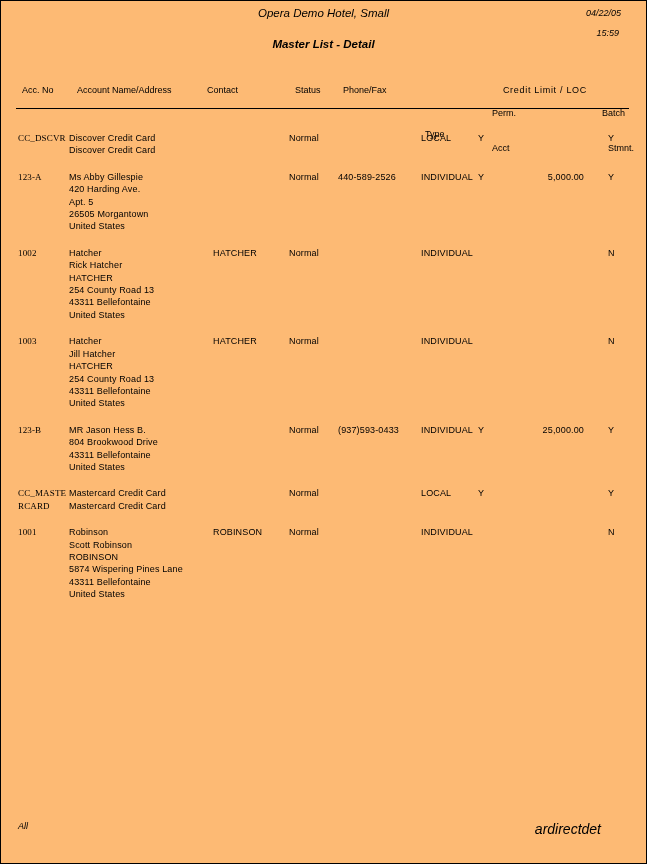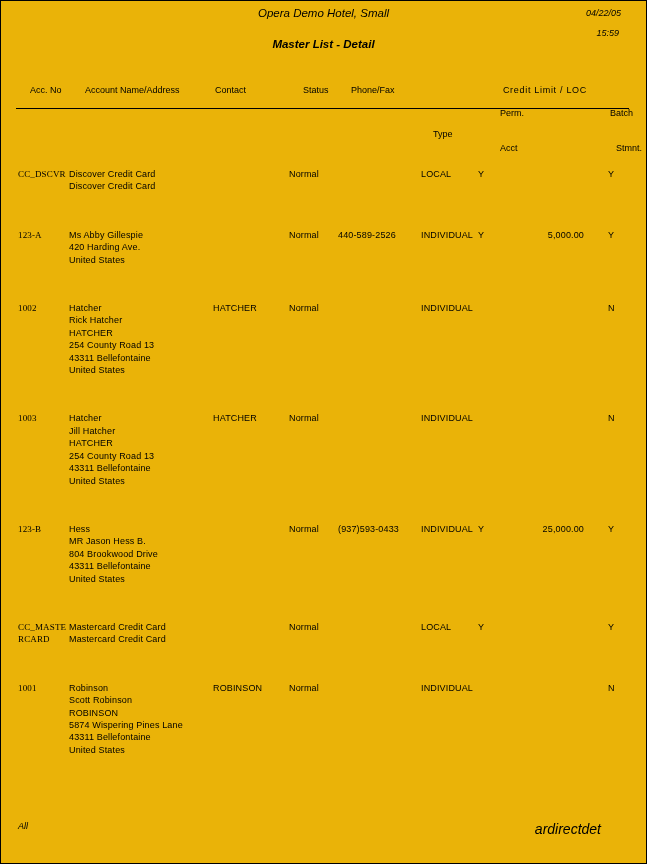--- a/index.html
+++ b/index.html
@@ -1,21 +1,21 @@
 <!DOCTYPE html>
 <html><head>
 <meta charset="utf-8">
 <style>
   * { margin: 0; padding: 0; box-sizing: border-box; }
   html, body { background: #ffffff; }
   .page {
     position: relative;
     width: 647px;
     height: 864px;
-    background: #eab308;
+    background: #fdba74;
     border: 1px solid #000000;
     font-family: "Liberation Sans", sans-serif;
     color: #000000;
     overflow: hidden;
   }
   .hotel-name {
     position: absolute; top: 6px; left: 0; right: 0;
     text-align: center; font-size: 11.5px; font-style: italic;
   }
   .report-date {
@@ -23,40 +23,40 @@
     font-size: 9px; font-style: italic;
   }
   .report-time {
     position: absolute; top: 27px; right: 27px;
     font-size: 9px; font-style: italic;
   }
   .report-title {
     position: absolute; top: 37px; left: 0; right: 0;
     text-align: center; font-size: 11.5px; font-weight: bold; font-style: italic;
   }
-  .col-headers { position: absolute; top: 84px; left: 12px; right: 0; height: 24px; font-size: 9px; }
+  .col-headers { position: absolute; top: 84px; left: 4px; right: 0; height: 24px; font-size: 9px; }
   .col-headers .h { position: absolute; top: 0; line-height: 11.5px; white-space: pre; }
   .h-acc     { left: 17px; }
   .h-name    { left: 72px; }
   .h-contact { left: 202px; }
   .h-status  { left: 290px; }
   .h-phone   { left: 338px; }
   .h-type    { left: 420px; margin-top: 44px; }
   .h-perm    { left: 487px; }
   .h-credit  { right: 59px; text-align: right; letter-spacing: 0.7px; }
   .h-batch   { left: 597px; }
   .h-batch .l2 { padding-left: 6px; }
   .rule {
     position: absolute; top: 107px; left: 15px; width: 613px;
     border-top: 1.2px solid #000000;
   }
   .rows { position: absolute; top: 131px; left: 0; right: 0; font-size: 9px; letter-spacing: 0.15px; }
   .row { position: relative; margin-bottom: 14px; }
   .cell { position: absolute; top: 0; line-height: 12.4px; white-space: pre; }
-  .cell-name    { position: static; margin-left: 68px; line-height: 12.4px; white-space: pre; margin-top: 36px; }
+  .cell-name    { position: static; margin-left: 68px; line-height: 12.4px; white-space: pre; }
   .cell-acc     { left: 17px; font-family: Liberation Serif, serif; }
   .cell-contact { left: 212px; }
   .cell-status  { left: 288px; }
   .cell-phone   { left: 337px; }
   .cell-type    { left: 420px; }
   .cell-perm    { left: 477px; }
   .cell-credit  { right: 62px; text-align: right; }
   .cell-batch   { left: 607px; }
   .footer-left {
     position: absolute; top: 820px; left: 17px;
@@ -108,21 +108,21 @@
         <div class="cell cell-contact"></div>
         <div class="cell cell-status">Normal</div>
         <div class="cell cell-phone"></div>
         <div class="cell cell-type">LOCAL</div>
         <div class="cell cell-perm">Y</div>
         <div class="cell cell-credit"></div>
         <div class="cell cell-batch">Y</div>
       </div>
       <div class="row">
         <div class="cell cell-acc"><div class="line">123-A</div></div>
-        <div class="cell cell-name"><div class="line">Ms Abby Gillespie</div><div class="line">420 Harding Ave.</div><div class="line">United States</div></div>
+        <div class="cell cell-name"><div class="line">Ms Abby Gillespie</div><div class="line">420 Harding Ave.</div><div class="line">Apt. 5</div><div class="line">26505 Morgantown</div><div class="line">United States</div></div>
         <div class="cell cell-contact"></div>
         <div class="cell cell-status">Normal</div>
         <div class="cell cell-phone">440-589-2526</div>
         <div class="cell cell-type">INDIVIDUAL</div>
         <div class="cell cell-perm">Y</div>
         <div class="cell cell-credit">5,000.00</div>
         <div class="cell cell-batch">Y</div>
       </div>
       <div class="row">
         <div class="cell cell-acc"><div class="line">1002</div></div>
@@ -141,21 +141,21 @@
         <div class="cell cell-contact">HATCHER</div>
         <div class="cell cell-status">Normal</div>
         <div class="cell cell-phone"></div>
         <div class="cell cell-type">INDIVIDUAL</div>
         <div class="cell cell-perm"></div>
         <div class="cell cell-credit"></div>
         <div class="cell cell-batch">N</div>
       </div>
       <div class="row">
         <div class="cell cell-acc"><div class="line">123-B</div></div>
-        <div class="cell cell-name"><div class="line">Hess</div><div class="line">MR Jason Hess B.</div><div class="line">804 Brookwood Drive</div><div class="line">43311 Bellefontaine</div><div class="line">United States</div></div>
+        <div class="cell cell-name"><div class="line">MR Jason Hess B.</div><div class="line">804 Brookwood Drive</div><div class="line">43311 Bellefontaine</div><div class="line">United States</div></div>
         <div class="cell cell-contact"></div>
         <div class="cell cell-status">Normal</div>
         <div class="cell cell-phone">(937)593-0433</div>
         <div class="cell cell-type">INDIVIDUAL</div>
         <div class="cell cell-perm">Y</div>
         <div class="cell cell-credit">25,000.00</div>
         <div class="cell cell-batch">Y</div>
       </div>
       <div class="row">
         <div class="cell cell-acc"><div class="line">CC_MASTE</div><div class="line">RCARD</div></div>

